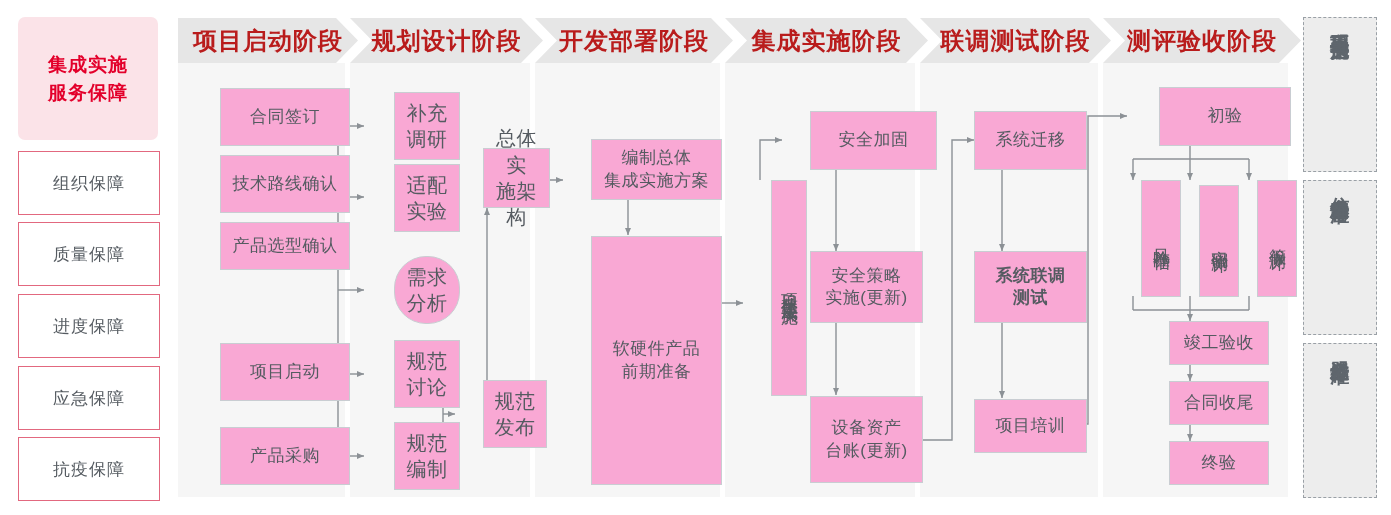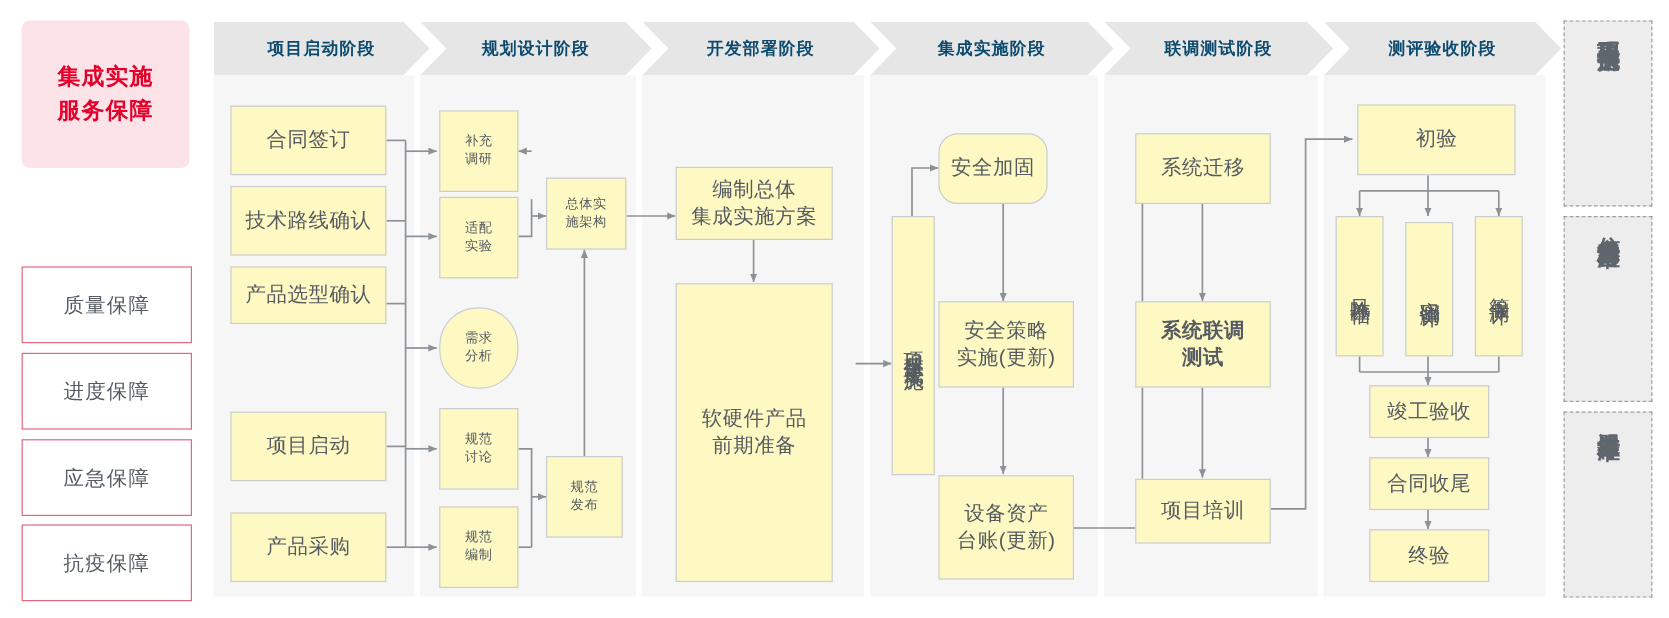--- a/index.html
+++ b/index.html
@@ -43,51 +43,52 @@
     position:absolute;
     top:63px;
     height:434px;
     background:#f6f6f6;
   }
   .hdr{
     position:absolute;
     top:18px;
     height:45px;
     background:#e6e6e6;
-    color:#0c4a6e;
+    color:#b91c1c;
     font-weight:bold;
-    font-size:14px;
+    font-size:24px;
     letter-spacing:1px;
     display:flex;
     align-items:center;
     justify-content:center;
     -webkit-clip-path:polygon(0 0, calc(100% - 22px) 0, 100% 50%, calc(100% - 22px) 100%, 0 100%, 22px 50%);
     clip-path:polygon(0 0, calc(100% - 22px) 0, 100% 50%, calc(100% - 22px) 100%, 0 100%, 22px 50%);
   }
   .hdr.first{
     -webkit-clip-path:polygon(0 0, calc(100% - 22px) 0, 100% 50%, calc(100% - 22px) 100%, 0 100%);
     clip-path:polygon(0 0, calc(100% - 22px) 0, 100% 50%, calc(100% - 22px) 100%, 0 100%);
   }
   
   .node{
     position:absolute;
-    background:#fef9c3;
+    background:#f9a8d4;
     border:1px solid #c9cdd2;
     color:#555b61;
     display:flex;
     align-items:center;
     justify-content:center;
     text-align:center;
     font-size:17px;
     line-height:1.32;
     letter-spacing:0.5px;
     box-sizing:border-box;
     padding:2px 3px;
-  }
-  .node.sm{font-size:11px;}
+    margin-left:28px;
+  }
+  .node.sm{font-size:20px;}
   .node.vert{
     writing-mode:vertical-rl;
     text-orientation:upright;
     letter-spacing:2px;
     line-height:1.05;
   }
   
   .std{
     position:absolute;
     left:1303px;
@@ -124,20 +125,21 @@
 
 <div id="stage">
 
   <div class="g-title">
     <div>
       <div>集成实施</div>
       <div>服务保障</div>
     </div>
   </div>
 
+  <div class="g-box" style="top:151px">组织保障</div>
   <div class="g-box" style="top:222px">质量保障</div>
   <div class="g-box" style="top:294px">进度保障</div>
   <div class="g-box" style="top:366px">应急保障</div>
   <div class="g-box" style="top:437px">抗疫保障</div>
 
   <div class="panel" style="left:178px; width:167px"></div>
   <div class="panel" style="left:350px; width:180px"></div>
   <div class="panel" style="left:535px; width:185px"></div>
   <div class="panel" style="left:725px; width:190px"></div>
   <div class="panel" style="left:920px; width:178px"></div>
@@ -256,21 +258,21 @@
 集成实施方案</span>
   </div>
   <div class="node" style="left:563px; top:236px; width:131px; height:249px;">
     <span style="white-space:pre-line">软硬件产品
 前期准备</span>
   </div>
 
   <div class="node vert" style="left:743px; top:180px; width:36px; height:216px;">
     <span>项目整体集成实施</span>
   </div>
-  <div class="node" style="left:782px; top:111px; width:91px; height:59px;border-radius:16px;">安全加固</div>
+  <div class="node" style="left:782px; top:111px; width:127px; height:59px;">安全加固</div>
   <div class="node" style="left:782px; top:251px; width:113px; height:72px;">
     <span style="white-space:pre-line">安全策略
 实施(更新)</span>
   </div>
   <div class="node" style="left:782px; top:396px; width:113px; height:87px;">
     <span style="white-space:pre-line">设备资产
 台账(更新)</span>
   </div>
 
   <div class="node" style="left:946px; top:111px; width:113px; height:59px;">系统迁移</div>

